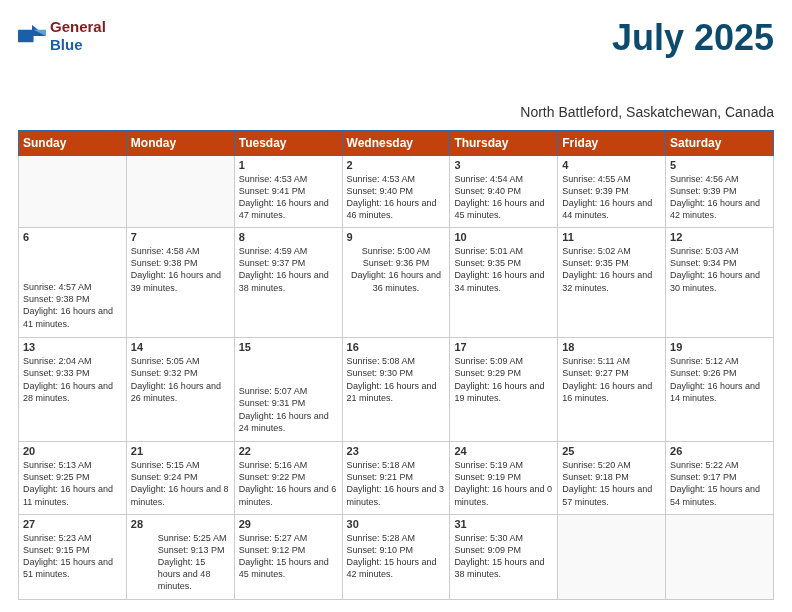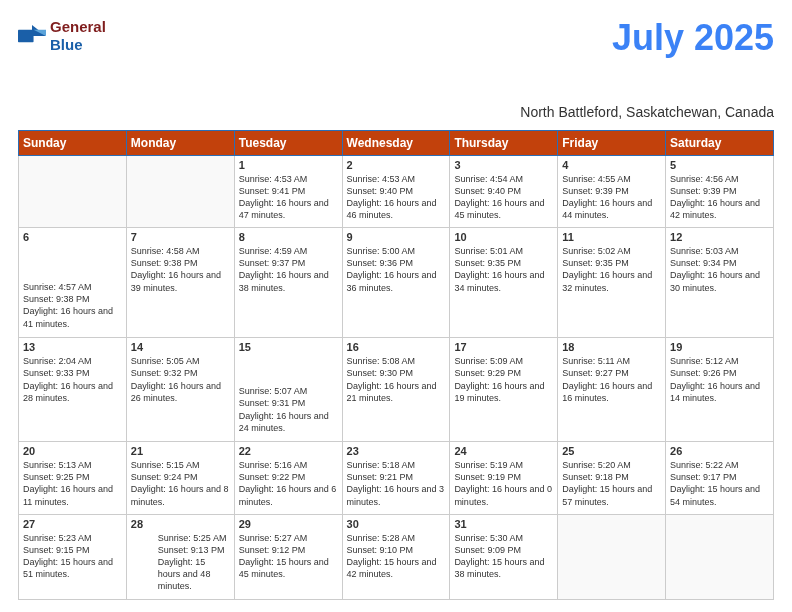--- a/index.html
+++ b/index.html
@@ -41,21 +41,21 @@
     .logo-icon {
       width: 28px;
       height: 22px;
     }
     .title-block {
       text-align: right;
     }
     .month-title {
       font-size: 36px;
       font-weight: bold;
-      color: #3b82f6;
+      color: #0c4a6e;
       line-height: 1.1;
     }
     .subtitle {
       font-size: 14px;
       color: #333;
       font-weight: normal;
       margin-top: 46px;
     }
     .calendar {
       flex: 1;
@@ -180,21 +180,21 @@
 Daylight: 16 hours and 39 minutes.</div>
           </td>
           <td>
             <span class="day-number">8</span>
             <div class="day-info" style="white-space: pre-line;">Sunrise: 4:59 AM
 Sunset: 9:37 PM
 Daylight: 16 hours and 38 minutes.</div>
           </td>
           <td>
             <span class="day-number">9</span>
-            <div class="day-info" style="white-space: pre-line;">Sunrise: 5:00 AM
+            <div class="day-info" style="white-space: pre-line; text-align: center;">Sunrise: 5:00 AM
 Sunset: 9:36 PM
 Daylight: 16 hours and 36 minutes.</div>
           </td>
           <td>
             <span class="day-number">10</span>
             <div class="day-info" style="white-space: pre-line;">Sunrise: 5:01 AM
 Sunset: 9:35 PM
 Daylight: 16 hours and 34 minutes.</div>
           </td>
           <td>

